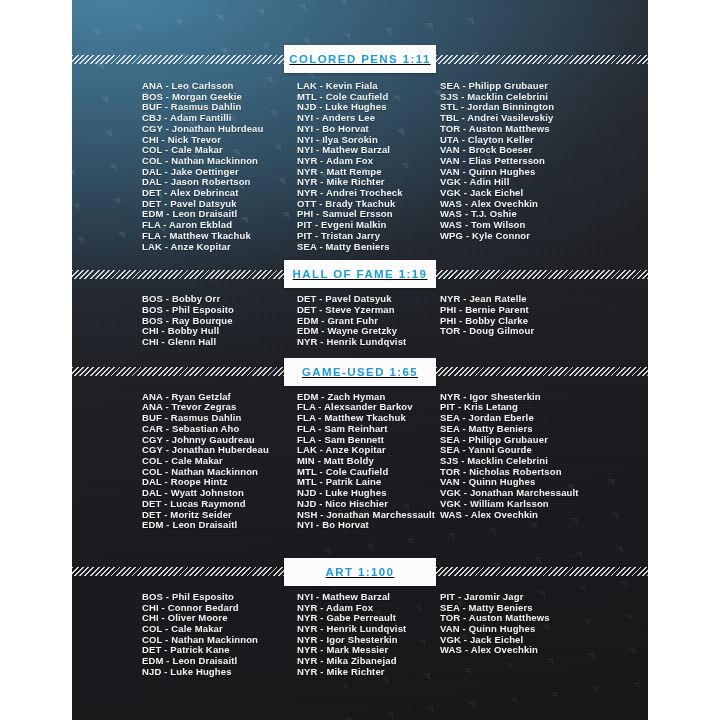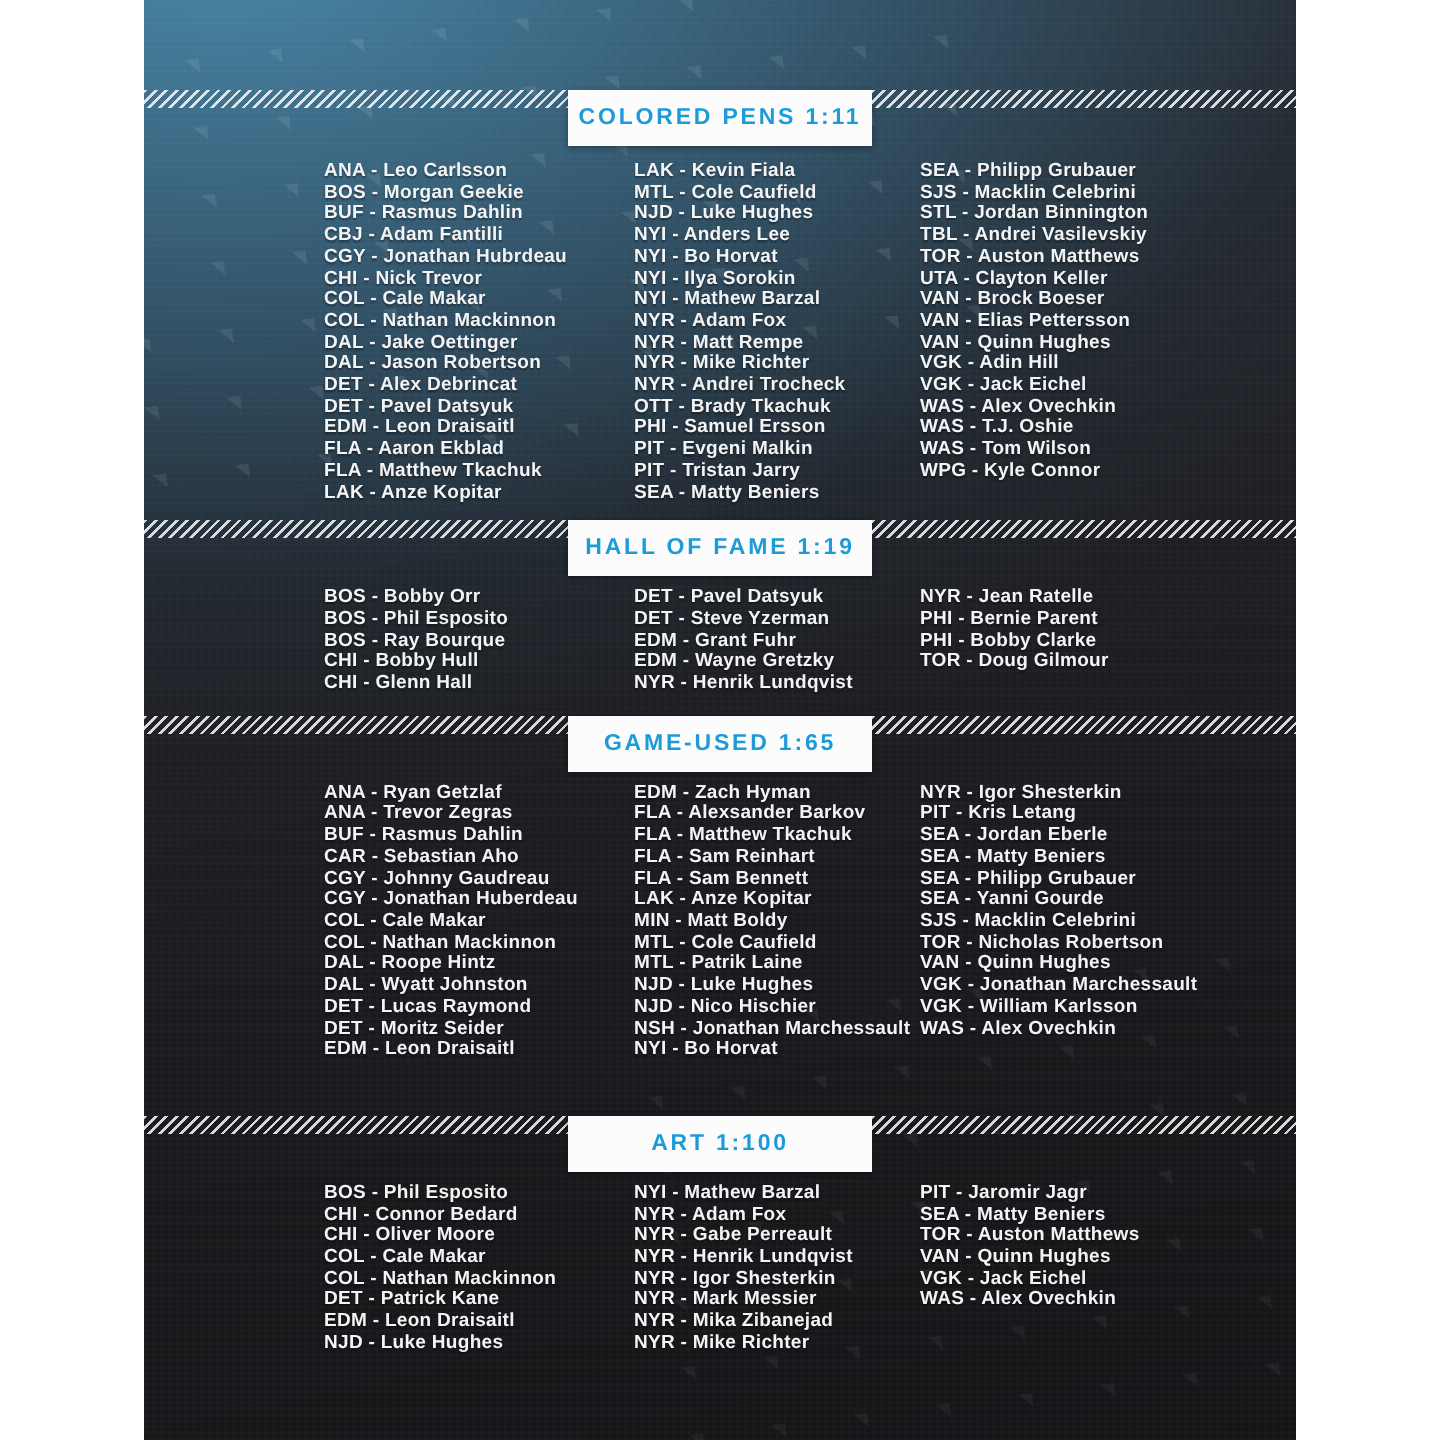--- a/index.html
+++ b/index.html
@@ -33,37 +33,37 @@
     display:block;
   }
   .wm-tl{left:-10px;top:-6px;width:430px;height:230px;color:rgba(255,255,255,0.09);transform:rotate(-7deg);}
   .wm-br{right:-14px;bottom:-10px;width:330px;height:250px;color:rgba(255,255,255,0.05);transform:rotate(-7deg);}
   .content{position:absolute;inset:0;}
   .sec{display:block;}
   .sec-1{margin-top:45px;}
   .sec-2{margin-top:8px;}
   .sec-3{margin-top:10px;}
   .sec-4{margin-top:27px;}
-  .header-row{display:flex;align-items:flex-start;height:28px;}
+  .header-row{display:flex;align-items:center;height:28px;text-decoration:underline;}
   .hatch{
     flex:1;height:9px;
     background:repeating-linear-gradient(135deg, rgba(248,249,250,0.85) 0 1.3px, rgba(0,0,0,0) 1.3px 3.7px);
   }
   .header-box{
     flex:none;width:152px;height:28px;background:#fcfcfd;
     display:flex;align-items:center;justify-content:center;
     box-shadow:0 1px 3px rgba(0,0,0,0.35);
   }
   .header-title{
     color:var(--accent);font-size:11.5px;font-weight:700;letter-spacing:1.4px;
     white-space:nowrap;
   }
   .cols{
     display:grid;grid-template-columns:155px 143px 1fr;
-    padding-left:90px;margin-top:6px;
+    padding-left:70px;margin-top:6px;
   }
   .sec-1 .cols{margin-top:8px;}
   .col{min-width:0;}
   .entry{
     color:var(--text);font-size:9.5px;font-weight:700;line-height:10.7px;
     letter-spacing:0.15px;white-space:nowrap;
     text-shadow:0 1px 1px rgba(0,0,0,0.4);
   }
 </style>
 </head>

